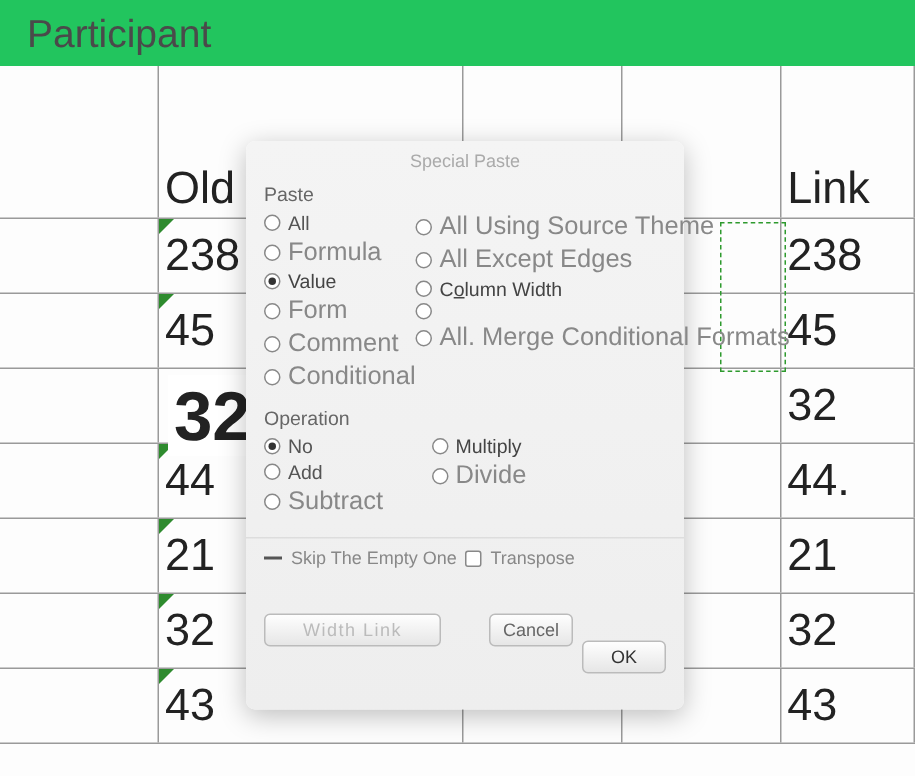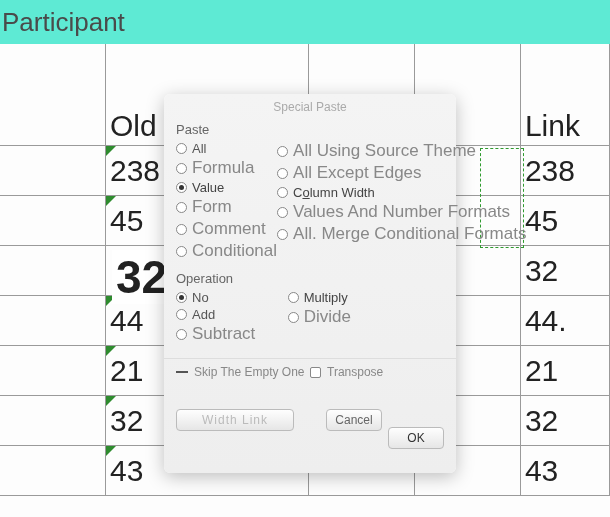--- a/index.html
+++ b/index.html
@@ -5,25 +5,25 @@
     * { margin: 0; padding: 0; box-sizing: border-box; }
     body {
       font-family: Arial, sans-serif;
       background: #fdfdfd;
       width: 610px;
       height: 517px;
       overflow: hidden;
       position: relative;
     }
     .header-bar {
-      background: #5eead4;
+      background: #22c55e;
       height: 44px;
       display: flex;
       align-items: center;
-      padding-left: 2px;
+      padding-left: 18px;
     }
     .header-title {
       font-size: 26px;
       color: #4a4a4a;
       font-weight: normal;
     }
     .grid {
       position: absolute;
       top: 44px;
       left: 0;
@@ -296,21 +296,20 @@
         <div class="radio-item">
           <span class="radio-circle"></span>
           <span>All Except Edges</span>
         </div>
         <div class="radio-item dark">
           <span class="radio-circle"></span>
           <span>C<span class="underline-char">o</span>lumn Width</span>
         </div>
         <div class="radio-item">
           <span class="radio-circle"></span>
-          <span>Values And Number Formats</span>
         </div>
         <div class="radio-item">
           <span class="radio-circle"></span>
           <span>All. Merge Conditional Formats</span>
         </div>
       </div>
   </div>
   <div class="section-label">Operation</div>
   <div class="radio-columns">
     <div class="radio-col" id="op-left">

